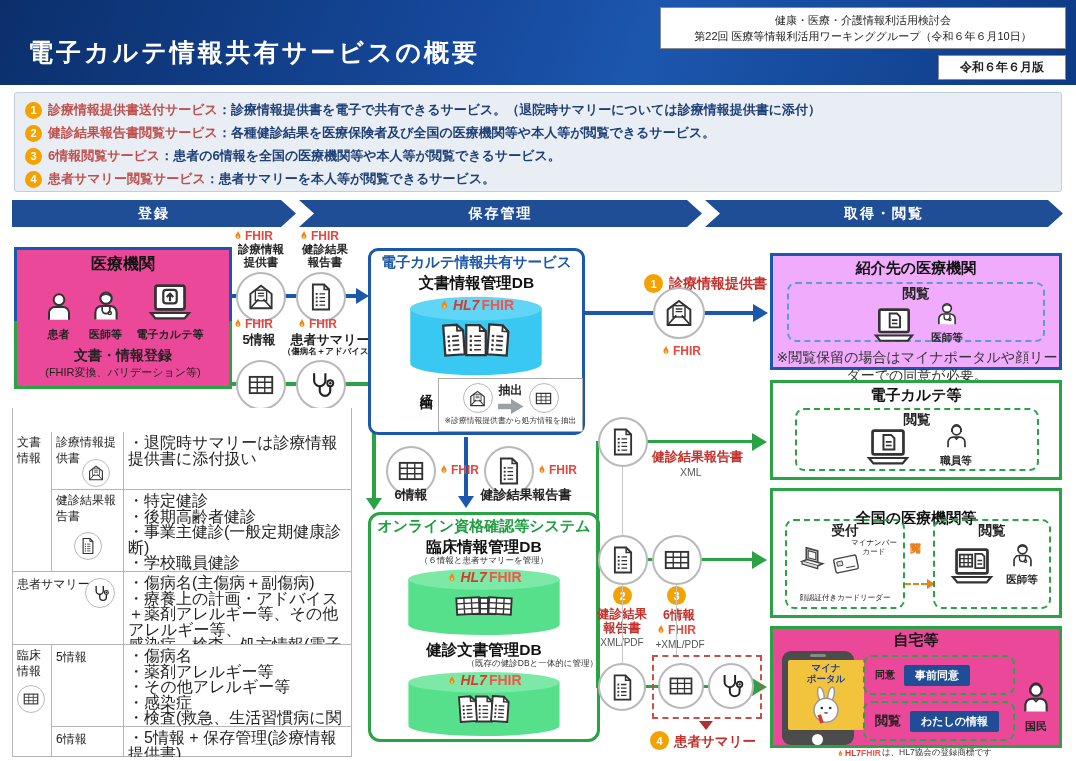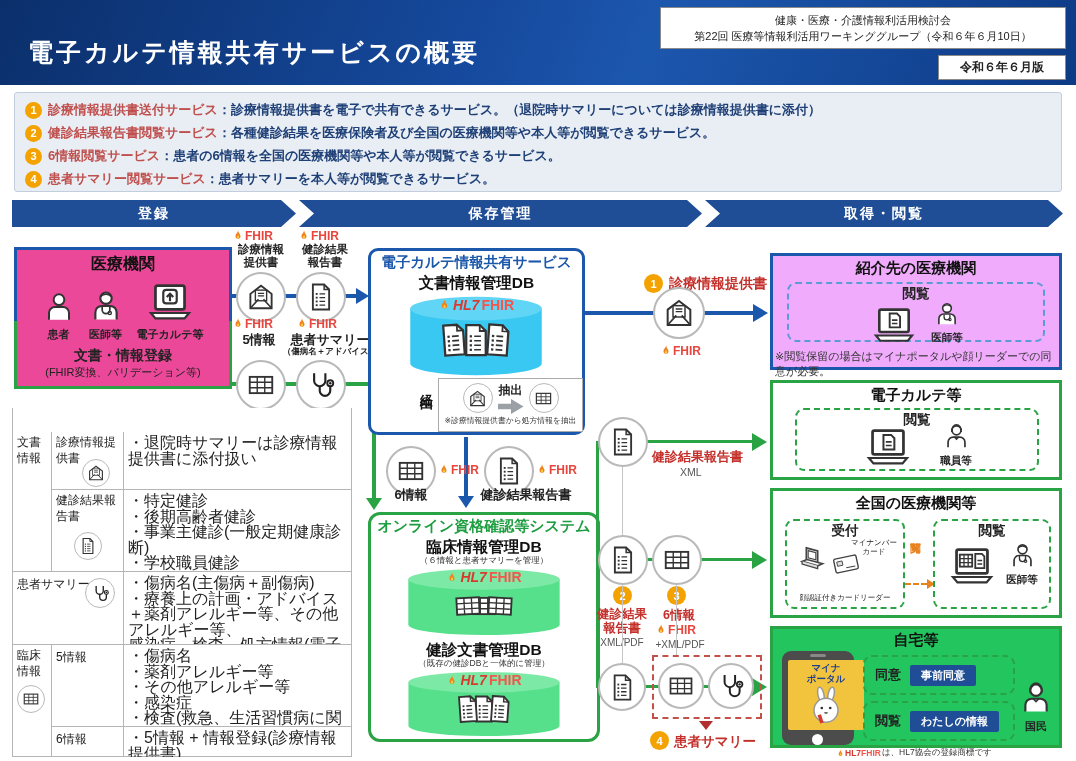--- a/index.html
+++ b/index.html
@@ -376,21 +376,21 @@
         </svg>
       <svg style="width:30px;height:30px">
           <use href="#i-grid"></use>
         </svg>
       <svg style="width:30px;height:30px;transform:rotate(3deg)">
           <use href="#i-grid"></use>
         </svg>
     </div>
   </div>
   <div class="abs b" style="left:370px;top:640px;width:228px;text-align:center;font-size:15.5px;color:#111">健診文書管理DB</div>
-  <div class="abs" style="left:370px;top:658px;width:228px;text-align:center;font-size:8.5px;color:#333">（既存の健診DBと一体的に管理）</div>
+  <div class="abs" style="left:370px;top:658px;width:228px;text-align:right;font-size:8.5px;color:#333">（既存の健診DBと一体的に管理）</div>
   <div class="cylwrap" style="left:396px;top:670px;width:176px;height:68px">
     <svg viewBox="0 0 176 72" style="width:176px;height:68px">
       <path d="M8 13v46a80 11 0 0 0 160 0V13" fill="#57e08c"></path>
       <ellipse cx="88" cy="13" rx="80" ry="11" fill="#7ceaa6"></ellipse>
     </svg>
     <div class="cyl-logo" style="top:2px">
       <svg style="width:12px;height:15px">
           <use href="#i-flame"></use>
         </svg>
       <span class="hl7">HL7</span>
@@ -499,21 +499,21 @@
             <use href="#i-laptop-doc"></use>
           </svg>
         <div style="text-align:center">
           <svg style="width:26px;height:26px">
               <use href="#i-doctor"></use>
             </svg>
           <div style="font-size:10.5px;font-weight:700">医師等</div>
         </div>
       </div>
     </div>
-    <div style="position:absolute;left:2px;top:93px;width:284px;font-size:11px;color:#333">※閲覧保留の場合はマイナポータルや顔リーダーでの同意が必要。</div>
+    <div style="position:absolute;left:2px;top:93px;width:284px;text-align:center;font-size:14px;color:#333">※閲覧保留の場合はマイナポータルや顔リーダーでの同意が必要。</div>
   </div>
 
   <div class="abs" style="left:770px;top:380px;width:292px;height:100px;background:#fff;border:3px solid #2aa344;box-sizing:border-box">
     <div class="boxtitle" style="margin-top:3px">電子カルテ等</div>
     <div class="dashbox" style="left:22px;top:25px;width:244px;height:63px;border:2px dashed #2aa344">
       <div style="text-align:center;font-weight:700;font-size:13.5px;margin-top:1px">閲覧</div>
       <div style="display:flex;align-items:flex-end;justify-content:center;gap:26px;margin-top:-6px">
         <svg style="width:52px;height:40px">
             <use href="#i-laptop-doc"></use>
           </svg>
@@ -521,21 +521,21 @@
           <svg style="width:27px;height:27px">
               <use href="#i-person-f"></use>
             </svg>
           <div style="font-size:10.5px;font-weight:700">職員等</div>
         </div>
       </div>
     </div>
   </div>
 
   <div class="abs" style="left:770px;top:488px;width:292px;height:130px;background:#fff;border:3px solid #2aa344;box-sizing:border-box">
-    <div class="boxtitle" style="margin-top:3px">全国の医療機関等</div>
+    <div class="boxtitle" style="margin-top:18px">全国の医療機関等</div>
     <div class="dashbox" style="left:12px;top:28px;width:120px;height:90px;border:2px dashed #2aa344">
       <div style="text-align:center;font-weight:700;font-size:13.5px;margin-top:1px">受付</div>
       <svg style="position:absolute;left:8px;top:24px;width:34px;height:34px">
           <use href="#i-reader"></use>
         </svg>
       <svg style="position:absolute;left:46px;top:34px;width:26px;height:18px;transform:rotate(-12deg)">
           <use href="#i-card"></use>
         </svg>
       <div style="position:absolute;left:58px;top:18px;width:58px;text-align:center;font-size:7.5px;line-height:8.5px;color:#222">
         <div>マイナンバー</div>
@@ -555,37 +555,37 @@
         <div style="text-align:center">
           <svg style="width:27px;height:27px">
               <use href="#i-doctor"></use>
             </svg>
           <div style="font-size:10.5px;font-weight:700">医師等</div>
         </div>
       </div>
     </div>
   </div>
 
-  <div class="abs" style="left:770px;top:626px;width:292px;height:122px;background:#22c55e;border:3px solid #2aa344;box-sizing:border-box">
+  <div class="abs" style="left:770px;top:626px;width:292px;height:122px;background:#ec4899;border:3px solid #2aa344;box-sizing:border-box">
     <div class="boxtitle" style="margin-top:2px">自宅等</div>
     <div class="abs" style="left:9px;top:22px;width:72px;height:94px;background:#4c4c4c;border-radius:9px">
       <div style="position:absolute;left:28px;top:3px;width:16px;height:3px;background:#888;border-radius:2px"></div>
       <div style="position:absolute;left:6px;top:9px;width:76px;height:70px;background:#f2c43d;border-radius:2px;overflow:hidden">
         <div style="text-align:center;font-size:9.5px;line-height:10.5px;font-weight:700;color:#1f3f8f;margin-top:3px">
           <div>マイナ</div>
             <div>ポータル</div>
         </div>
         <svg style="display:block;margin:1px auto 0;width:36px;height:40px">
             <use href="#i-rabbit"></use>
           </svg>
       </div>
       <div style="position:absolute;left:30px;top:83px;width:11px;height:11px;background:#fff;border-radius:50%"></div>
     </div>
     <div class="dashbox" style="left:90px;top:26px;width:152px;height:40px;border:2px dashed #2aa344;display:flex;align-items:center;gap:9px;padding-left:10px">
-      <span class="b" style="font-size:13px">同意</span>
+      <span class="b" style="font-size:10px">同意</span>
       <span class="btn-navy">事前同意</span>
     </div>
     <div class="dashbox" style="left:90px;top:72px;width:152px;height:40px;border:2px dashed #2aa344;display:flex;align-items:center;gap:9px;padding-left:10px">
       <span class="b" style="font-size:13px">閲覧</span>
       <span class="btn-navy">わたしの情報</span>
     </div>
     <div style="position:absolute;left:246px;top:52px;text-align:center">
       <svg style="width:34px;height:34px">
           <use href="#i-person-f"></use>
         </svg>
@@ -653,21 +653,21 @@
   <div class="tc" style="left:124px;top:645px;width:228px;height:82px;border-right:none">
     <div>・傷病名</div>
     <div>・薬剤アレルギー等</div>
     <div>・その他アレルギー等</div>
     <div>・感染症</div>
     <div>・検査(救急、生活習慣病に関する項目)</div>
   </div>
   <div class="tc" style="left:52px;top:727px;width:72px;height:30px;border-bottom:none">
     <span class="ic-lab">6情報</span>
   </div>
-  <div class="tc" style="left:124px;top:727px;width:228px;height:30px;border-right:none;border-bottom:none">・5情報 + 情報登録(診療情報提供書)</div>
+  <div class="tc" style="left:124px;top:727px;width:228px;height:30px;border-right:none;border-bottom:none">・5情報 + 保存管理(診療情報提供書)</div>
 
   <div class="abs" style="left:836px;top:747px;display:flex;align-items:center;font-size:8.5px;color:#333">
     <svg style="width:9px;height:11px">
         <use href="#i-flame"></use>
       </svg>
     <span class="b" style="color:#d93a2e">HL7</span>
     <span class="b" style="color:#f2564c;margin-right:1px">FHIR</span>
     <span>は、HL7協会の登録商標です</span>
   </div>
 

